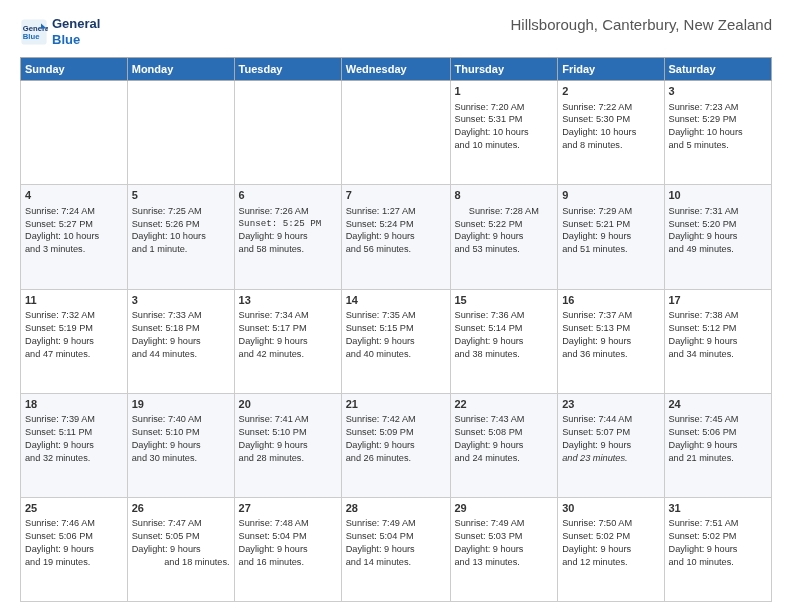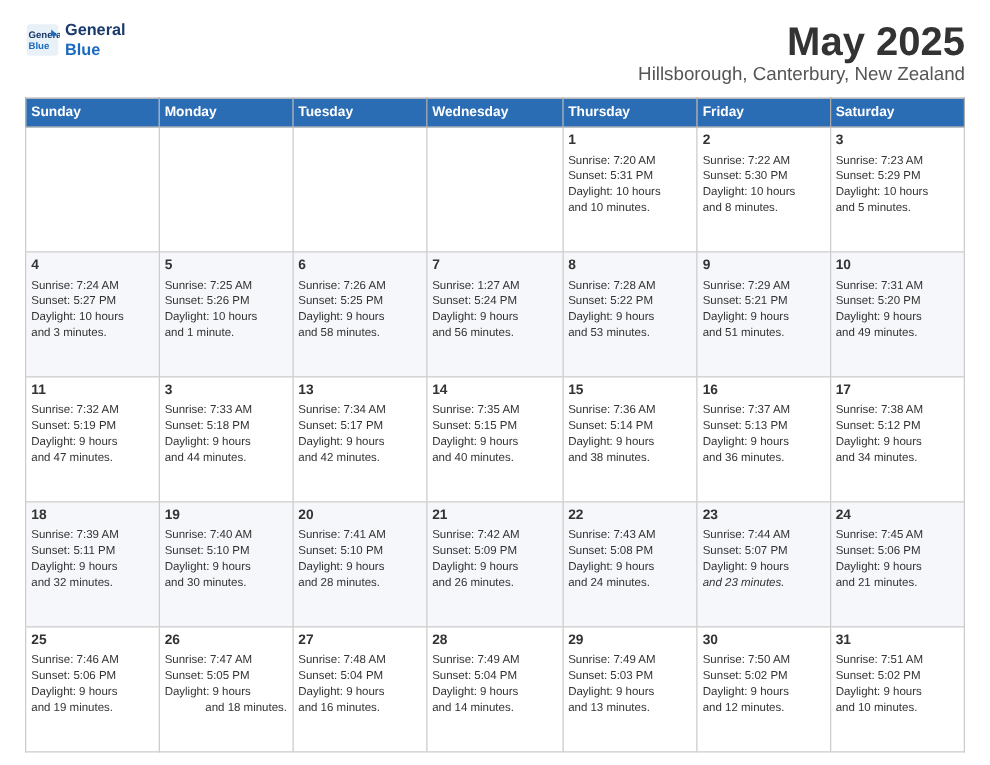--- a/index.html
+++ b/index.html
@@ -101,21 +101,20 @@
         <text x="4" y="18" font-size="11" font-weight="bold" fill="#1a3a6b" font-family="Arial">General</text>
         <text x="4" y="30" font-size="11" font-weight="bold" fill="#1a6bbf" font-family="Arial">Blue</text>
         <polygon points="30,8 38,15 30,15" fill="#1a6bbf"></polygon>
       </svg>
       <div style="display:flex;flex-direction:column;line-height:1.2;">
         <span class="logo-text">General</span>
         <span class="logo-text logo-blue">Blue</span>
       </div>
     </div>
     <div class="title-block">
-      <div class="month-title">May 2025</div>
       <div class="location-title">Hillsborough, Canterbury, New Zealand</div>
     </div>
   </div>
 
   <table class="calendar-table">
     <thead>
       <tr>
       <th>Sunday</th>
           <th>Monday</th>
           <th>Tuesday</th>
@@ -164,34 +163,34 @@
           <td>
             <span class="day-num">5</span>
             <span style="display: block;">Sunrise: 7:25 AM</span>
             <span style="display: block;">Sunset: 5:26 PM</span>
             <span style="display: block;">Daylight: 10 hours</span>
             <span style="display: block;">and 1 minute.</span>
           </td>
           <td>
             <span class="day-num">6</span>
             <span style="display: block;">Sunrise: 7:26 AM</span>
-            <span style="display: block;">Sunset: 5:25 PM</span>
+            <span style="display: block; font-family: Liberation Mono, monospace;">Sunset: 5:25 PM</span>
             <span style="display: block;">Daylight: 9 hours</span>
             <span style="display: block;">and 58 minutes.</span>
           </td>
           <td>
             <span class="day-num">7</span>
             <span style="display: block;">Sunrise: 1:27 AM</span>
             <span style="display: block;">Sunset: 5:24 PM</span>
             <span style="display: block;">Daylight: 9 hours</span>
             <span style="display: block;">and 56 minutes.</span>
           </td>
           <td>
             <span class="day-num">8</span>
-            <span style="display: block;">Sunrise: 7:28 AM</span>
+            <span style="display: block; text-align: center;">Sunrise: 7:28 AM</span>
             <span style="display: block;">Sunset: 5:22 PM</span>
             <span style="display: block;">Daylight: 9 hours</span>
             <span style="display: block;">and 53 minutes.</span>
           </td>
           <td>
             <span class="day-num">9</span>
             <span style="display: block;">Sunrise: 7:29 AM</span>
             <span style="display: block;">Sunset: 5:21 PM</span>
             <span style="display: block;">Daylight: 9 hours</span>
             <span style="display: block;">and 51 minutes.</span>

